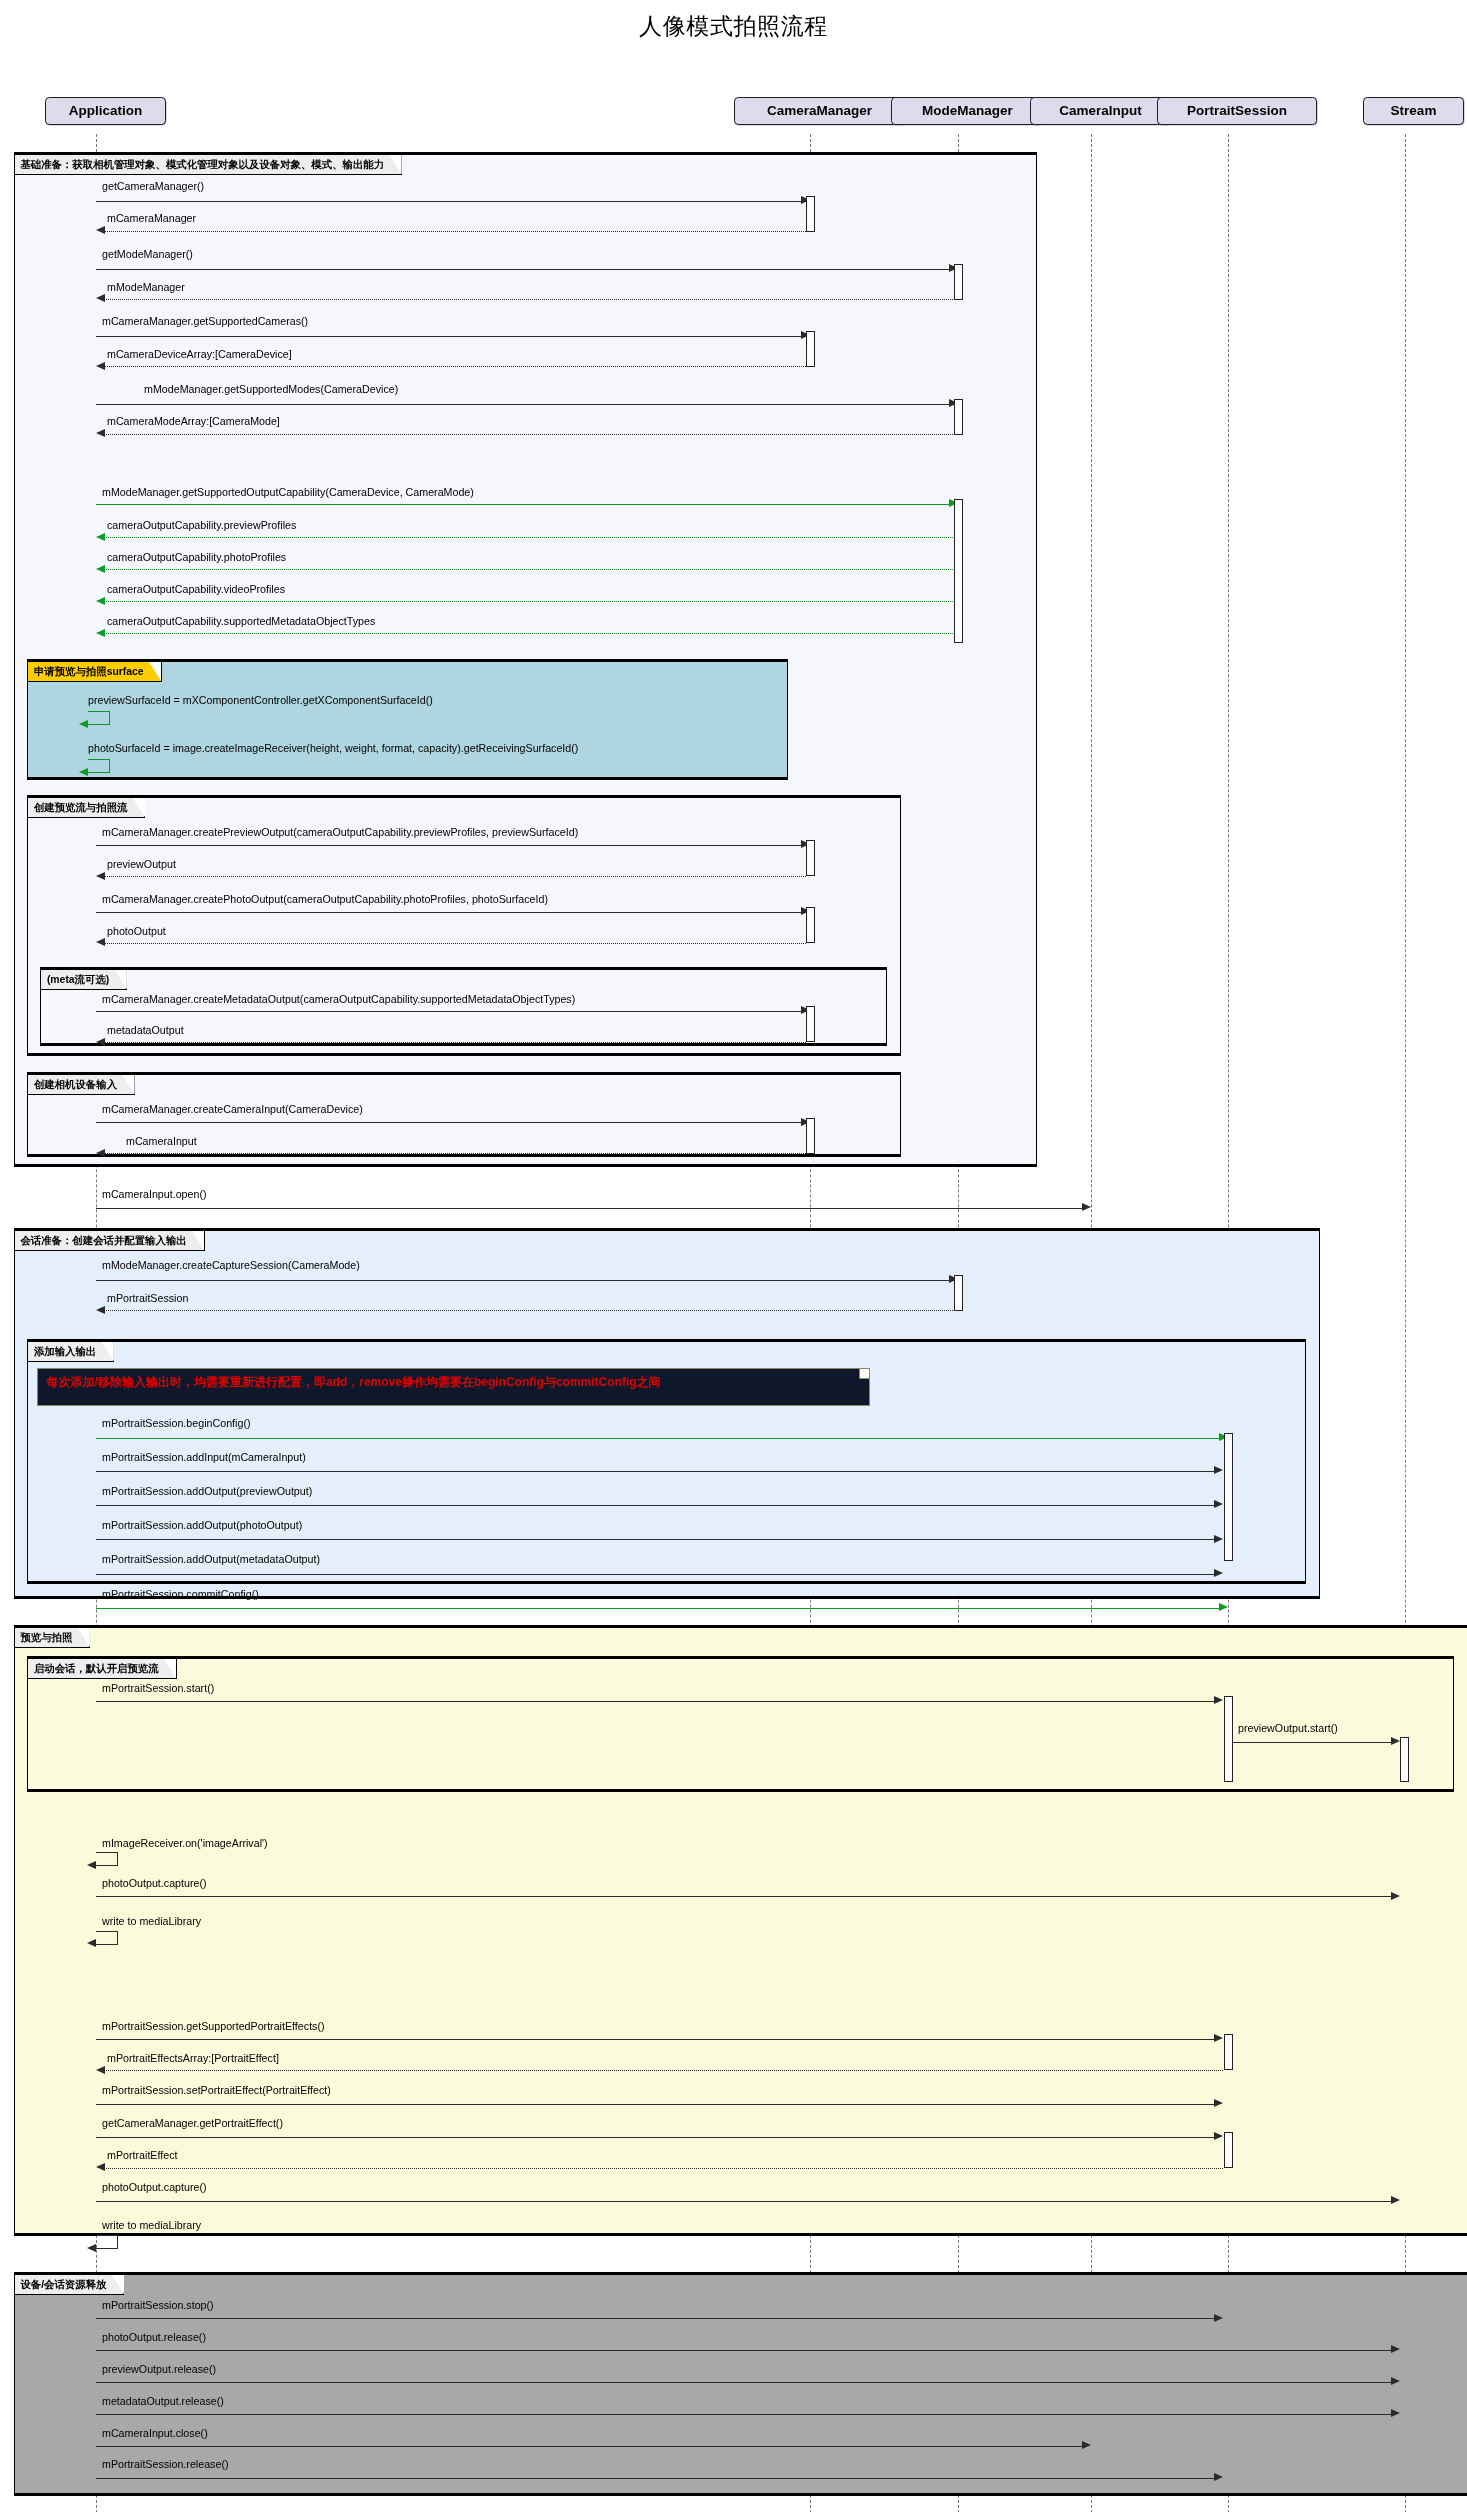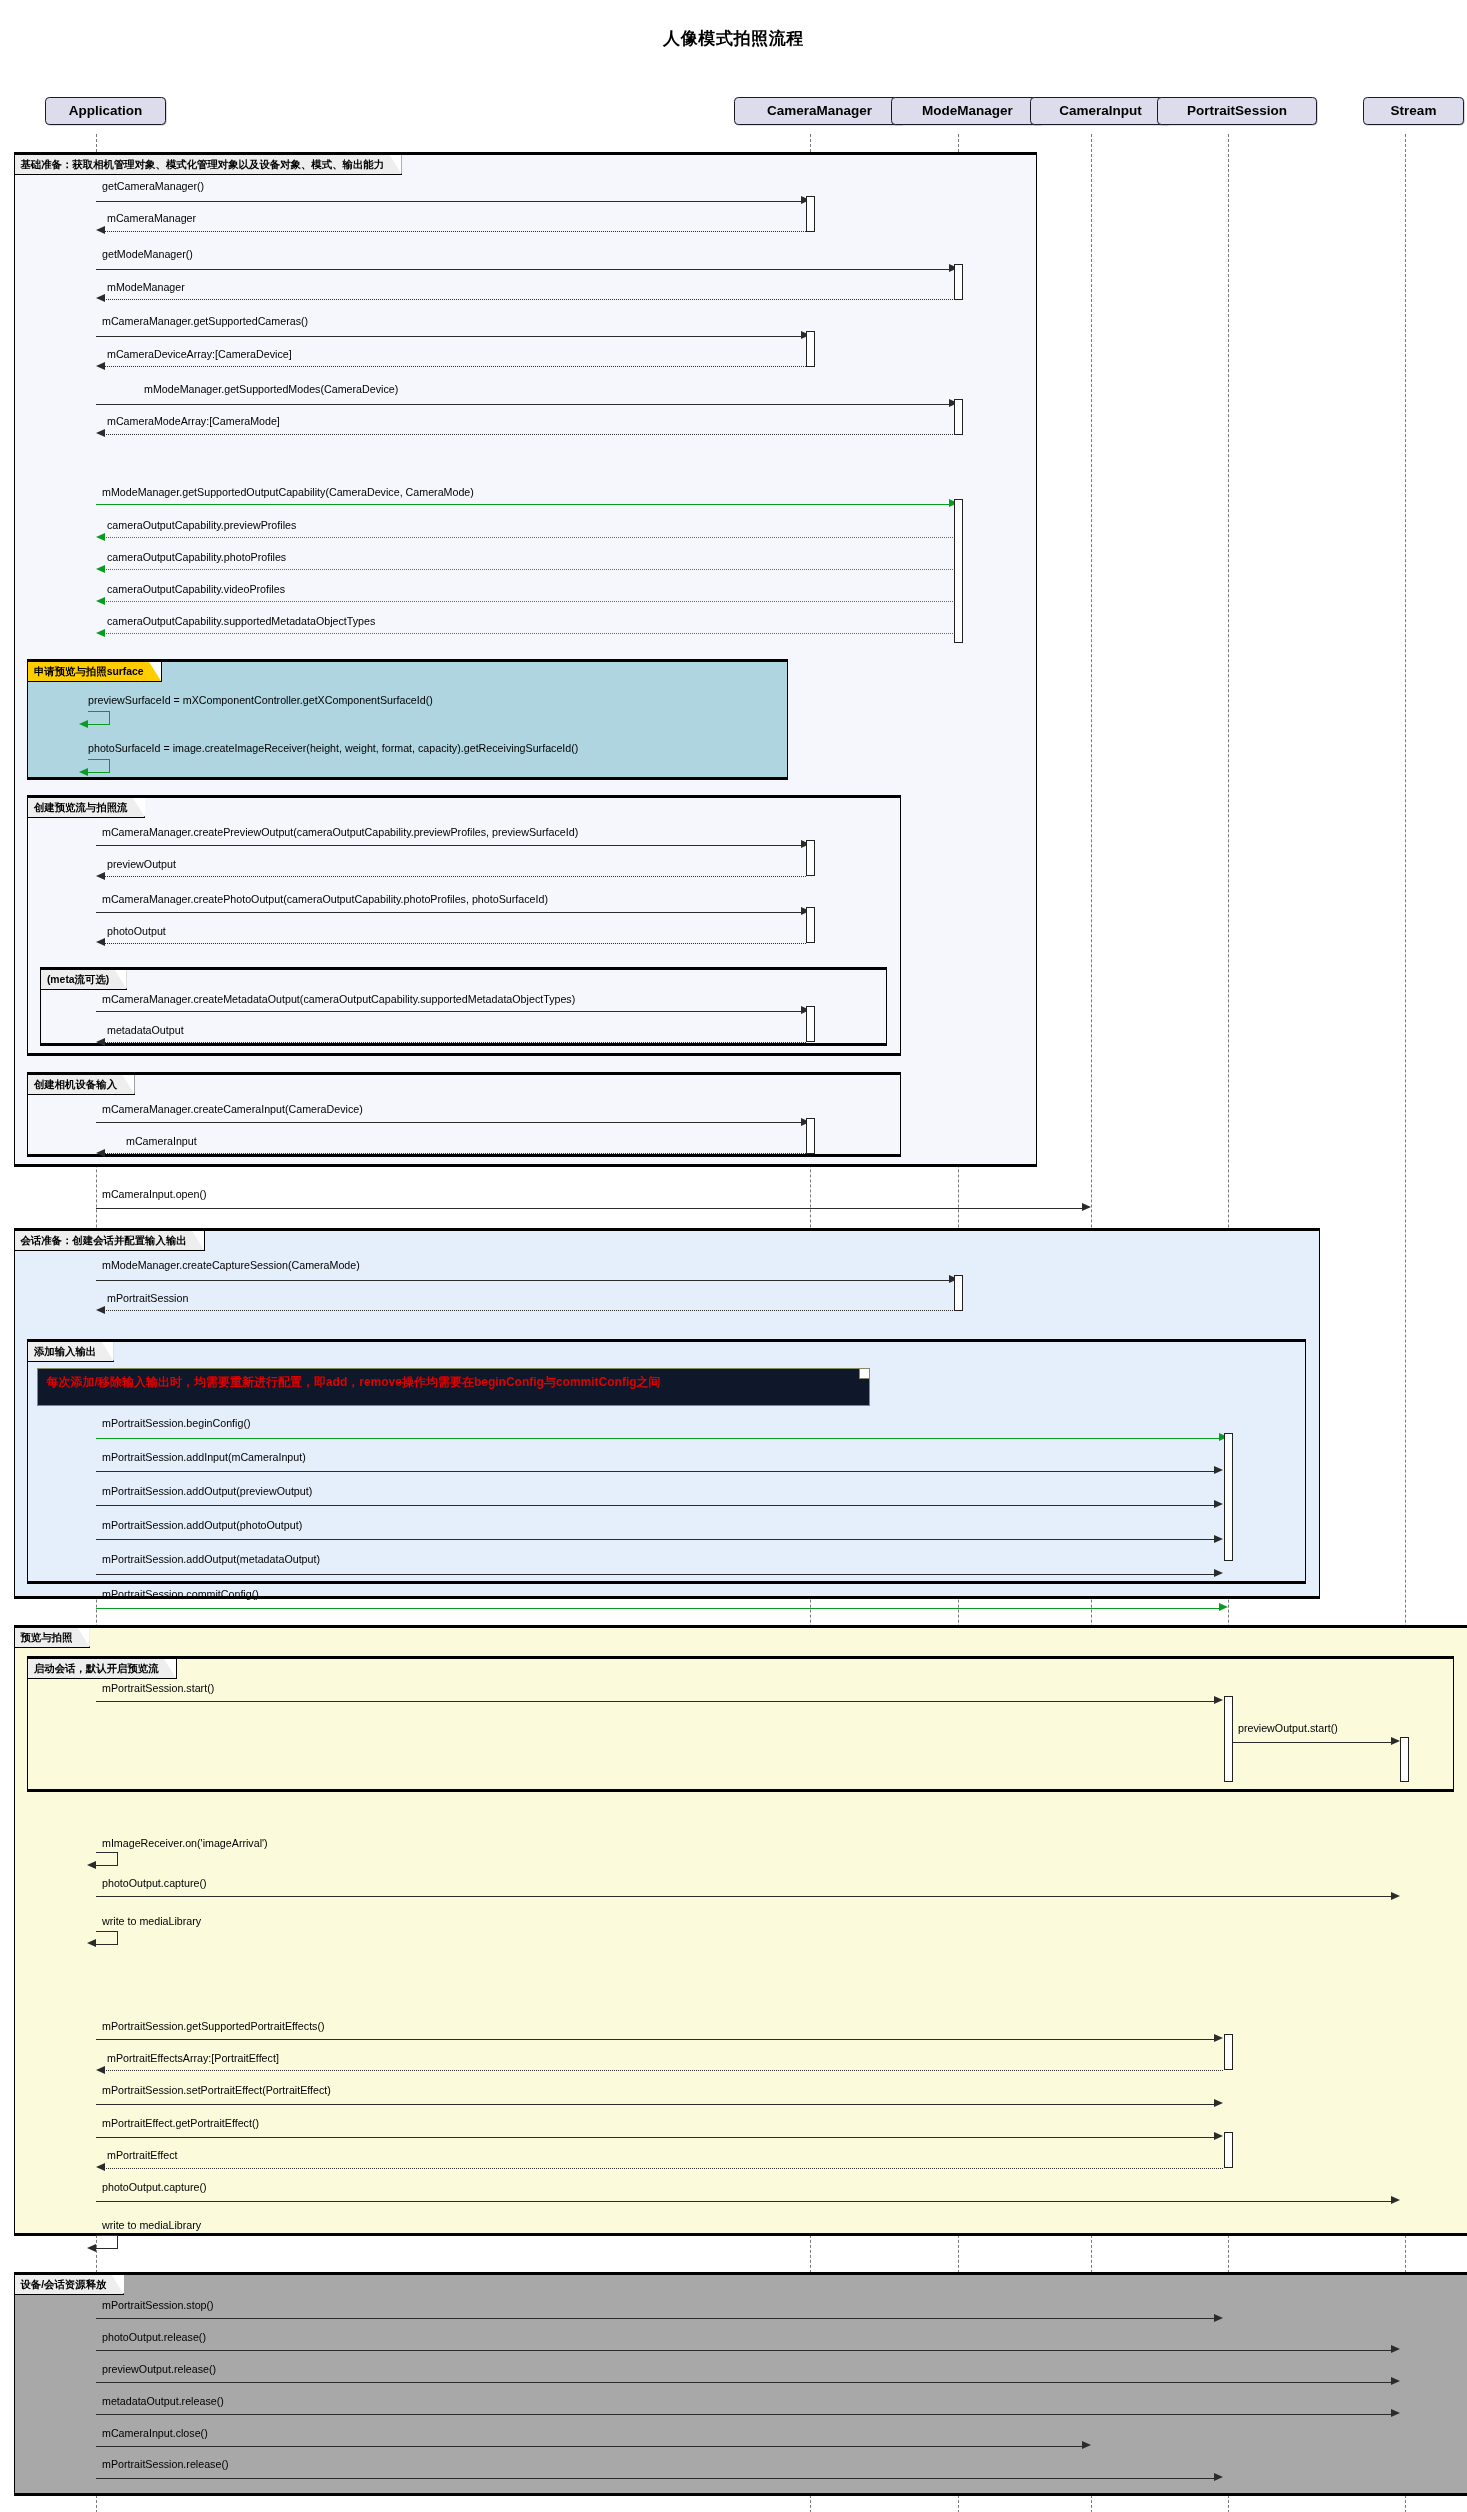--- a/index.html
+++ b/index.html
@@ -1,21 +1,21 @@
 <!DOCTYPE html>
 <html style="font-size:9.8px"><head>
 <meta charset="utf-8">
 <style>
   html,body{margin:0;padding:0;background:#ffffff;}
   body{font-family:"Liberation Sans","DejaVu Sans",sans-serif;color:#000;}
   #page{position:relative;width:1467px;height:2512px;background:#fff;overflow:hidden;}
 
   
   .title{position:absolute;left:0;right:0;top:11px;text-align:center;
-         font-size:17px;font-weight:bold;letter-spacing:0.6px;margin-top:16px;}
+         font-size:23px;font-weight:normal;letter-spacing:0.6px;}
 
   
   .participant{position:absolute;background:#dcdcec;border:1px solid #1a1a2a;
       border-radius:4.3px;box-shadow:0.6px 0.6px 0 rgba(0,0,0,.25);
       font-size:13.5px;font-weight:bold;text-align:center;
       padding:5.5px 8px;white-space:nowrap;line-height:1.1;}
 
   
   .lifeline{position:absolute;width:0;border-left:1.2px dashed #7a7a7a;}
 
@@ -288,21 +288,21 @@
   <div class="activation" style="left:1224px; top:2034px; height:36px;"></div>
 
   <div class="msg-label" style="left:107px; top:2053px;">mPortraitEffectsArray:[PortraitEffect]</div>
   <div class="msg-line dotted" style="left:104px; top:2070px; width:1119px;"></div>
   <div class="arrow left" style="left:96px; top:2066px;"></div>
 
   <div class="msg-label" style="left:102px; top:2085px;">mPortraitSession.setPortraitEffect(PortraitEffect)</div>
   <div class="msg-line" style="left:96px; top:2104px; width:1122px;"></div>
   <div class="arrow right" style="left:1214px; top:2099px;"></div>
 
-  <div class="msg-label" style="left:102px; top:2118px;">mPortraitEffect.getPortraitEffect()</div>
+  <div class="msg-label" style="left:102px; top:2118px;">getCameraManager.getPortraitEffect()</div>
   <div class="msg-line" style="left:96px; top:2137px; width:1122px;"></div>
   <div class="arrow right" style="left:1214px; top:2132px;"></div>
   <div class="activation" style="left:1224px; top:2132px; height:36px;"></div>
 
   <div class="msg-label" style="left:107px; top:2150px;">mPortraitEffect</div>
   <div class="msg-line dotted" style="left:104px; top:2168px; width:1119px;"></div>
   <div class="arrow left" style="left:96px; top:2163px;"></div>
 
   <div class="msg-label" style="left:102px; top:2182px;">photoOutput.capture()</div>
   <div class="msg-line" style="left:96px; top:2201px; width:1299px;"></div>

